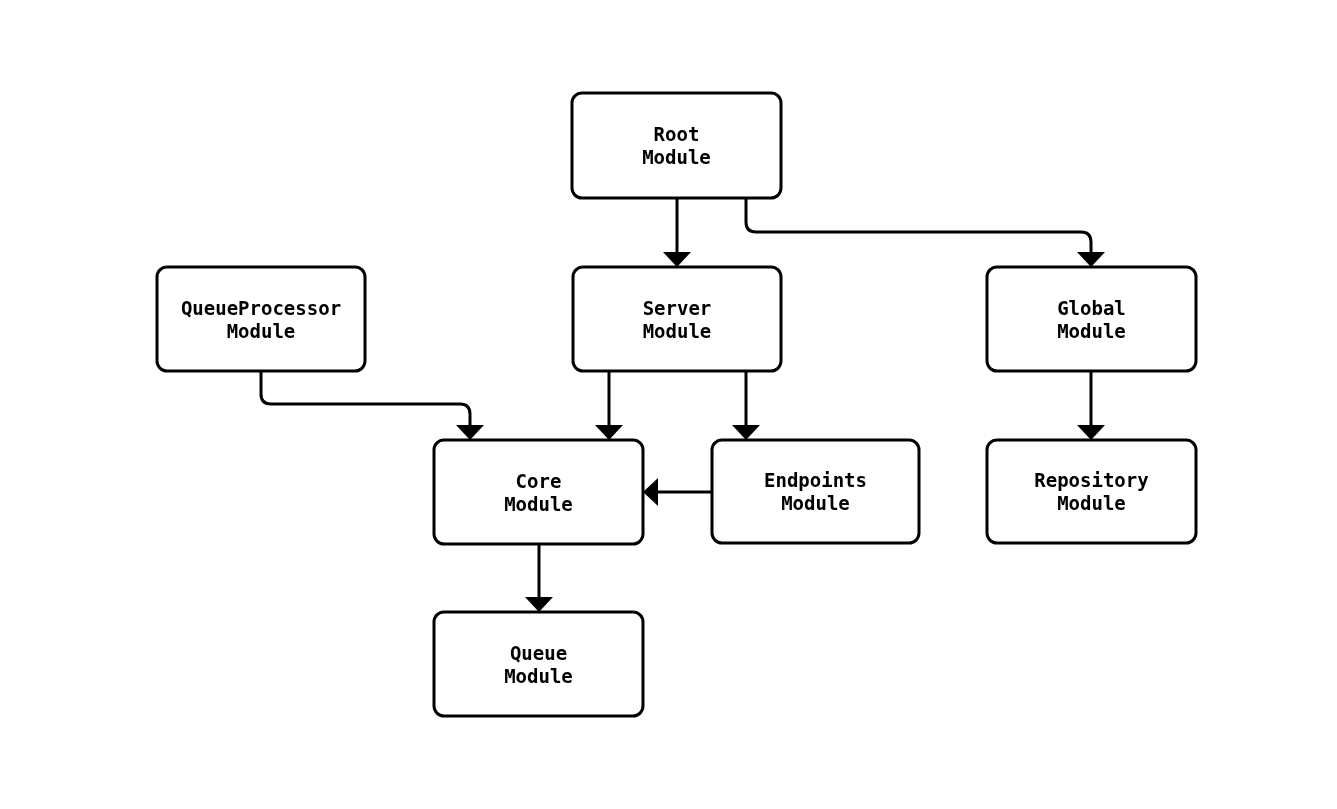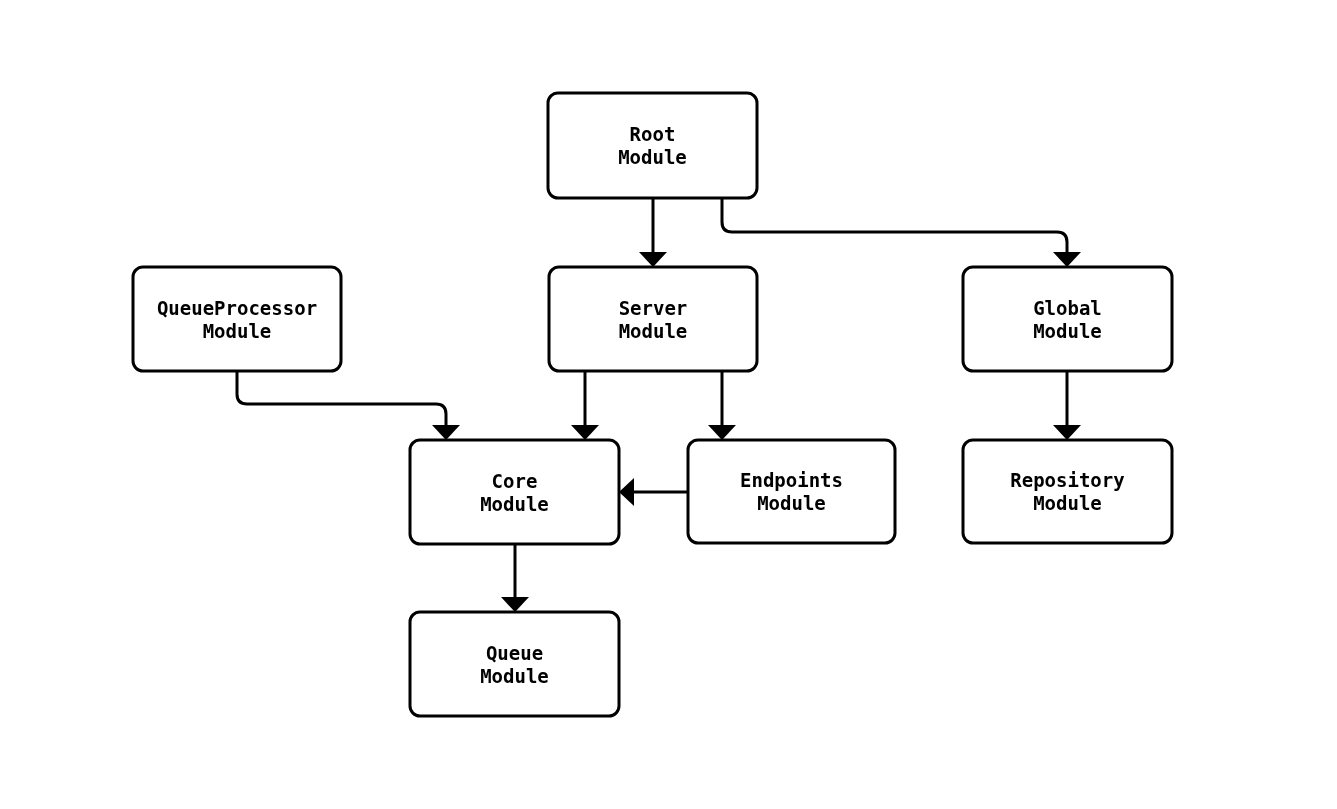--- a/index.html
+++ b/index.html
@@ -6,20 +6,21 @@
     margin: 0;
     padding: 0;
     background: #ffffff;
     width: 1337px;
     height: 809px;
     overflow: hidden;
   }
   .diagram-wrap {
     width: 1181px;
     height: 809px;
+    padding-left: 24px;
   }
   svg {
     display: block;
     width: 1337px;
     height: 809px;
   }
   .node-rect {
     fill: #ffffff;
     stroke: #000000;
     stroke-width: 3px;

